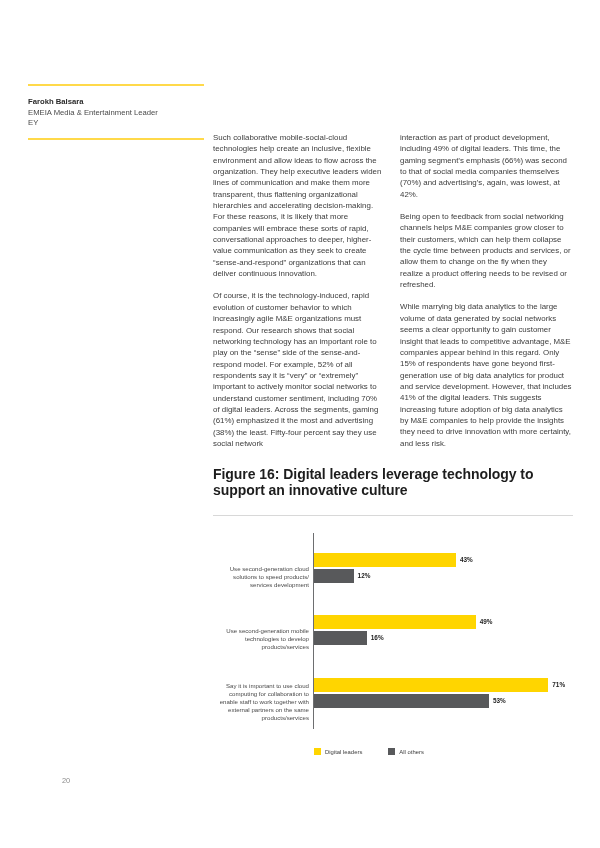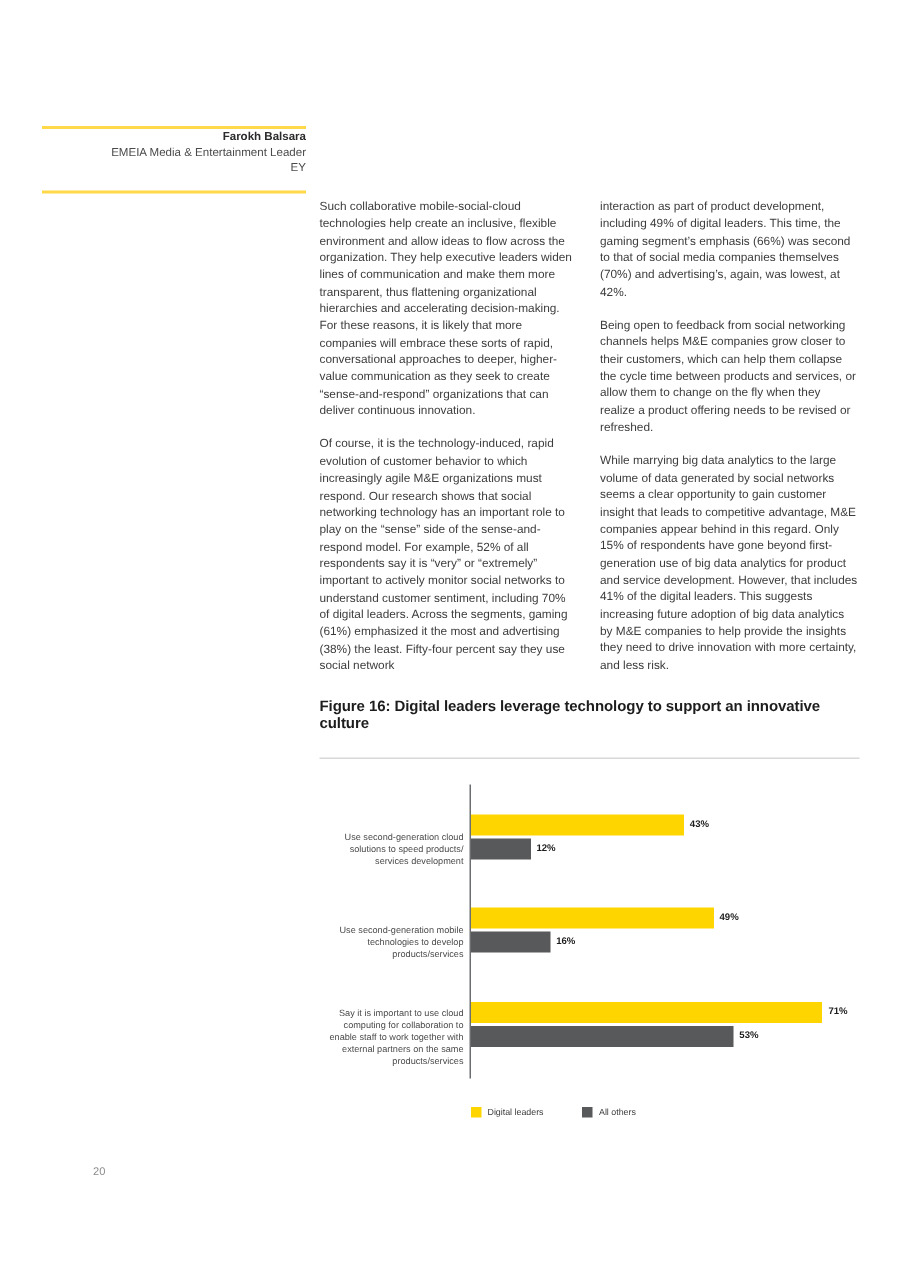--- a/index.html
+++ b/index.html
@@ -39,21 +39,22 @@
   .quote-text {
     font-style: italic;
     font-size: 11.3px;
     line-height: 15.4px;
     text-align: right;
     color: #3a3a3a;
     margin: 12px 0 0 0;
     letter-spacing: -0.1px;
   }
   .quote-attrib {
-    text-align: right;
+    text-align: left;
+    margin-top: 11px;
     font-size: 7.7px;
     line-height: 10.6px;
     color: #4a4a4a;
   }
   .quote-attrib .name {
     font-weight: bold;
     color: #2b2b2b;
   }
 
   
@@ -73,21 +74,21 @@
   #col-3 { left: 400px; width: 172px; }
 
   
   .figure {
     position: absolute;
     left: 213px;
     top: 466px;
     width: 360px;
   }
   .figure-title {
-    font-size: 10px;
+    font-size: 14px;
     font-weight: bold;
     color: #1d1d1d;
     letter-spacing: -0.05px;
     margin-bottom: 17px;
   }
   .figure-underline {
     height: 1px;
     background: #d8d8d8;
     width: 100%;
     margin-top: 3px;

